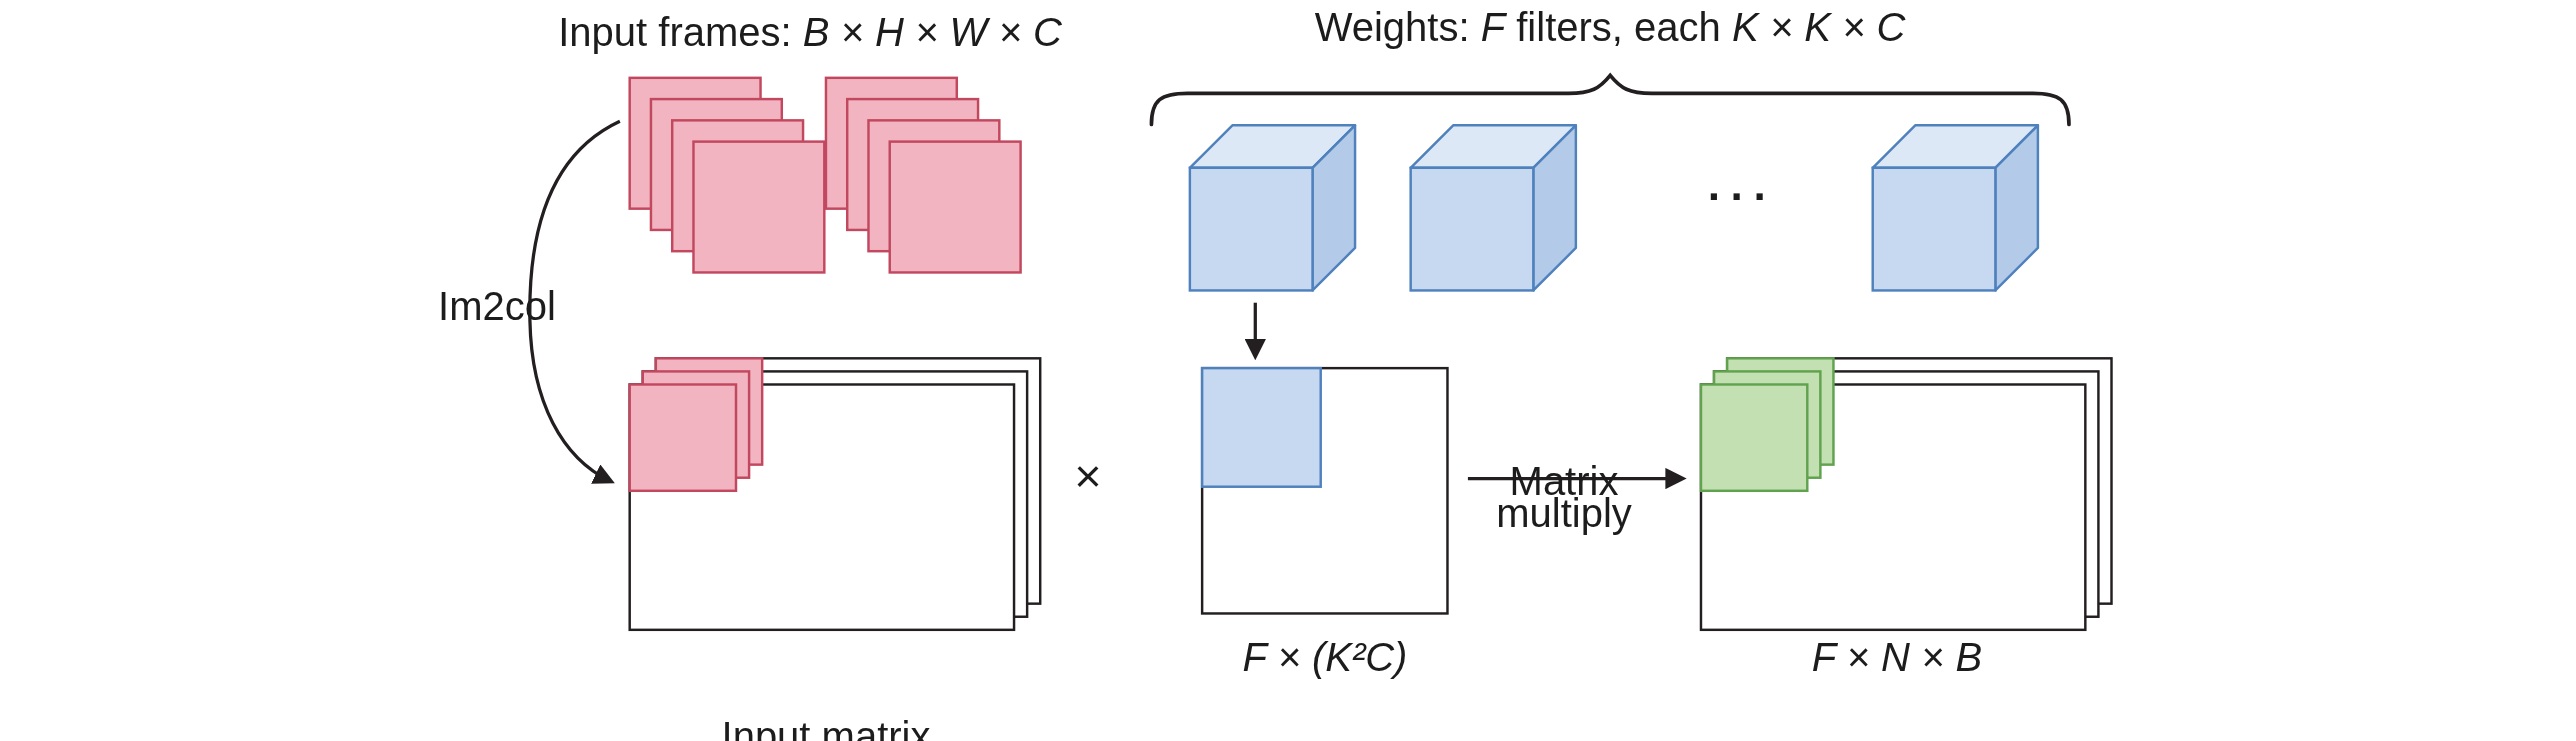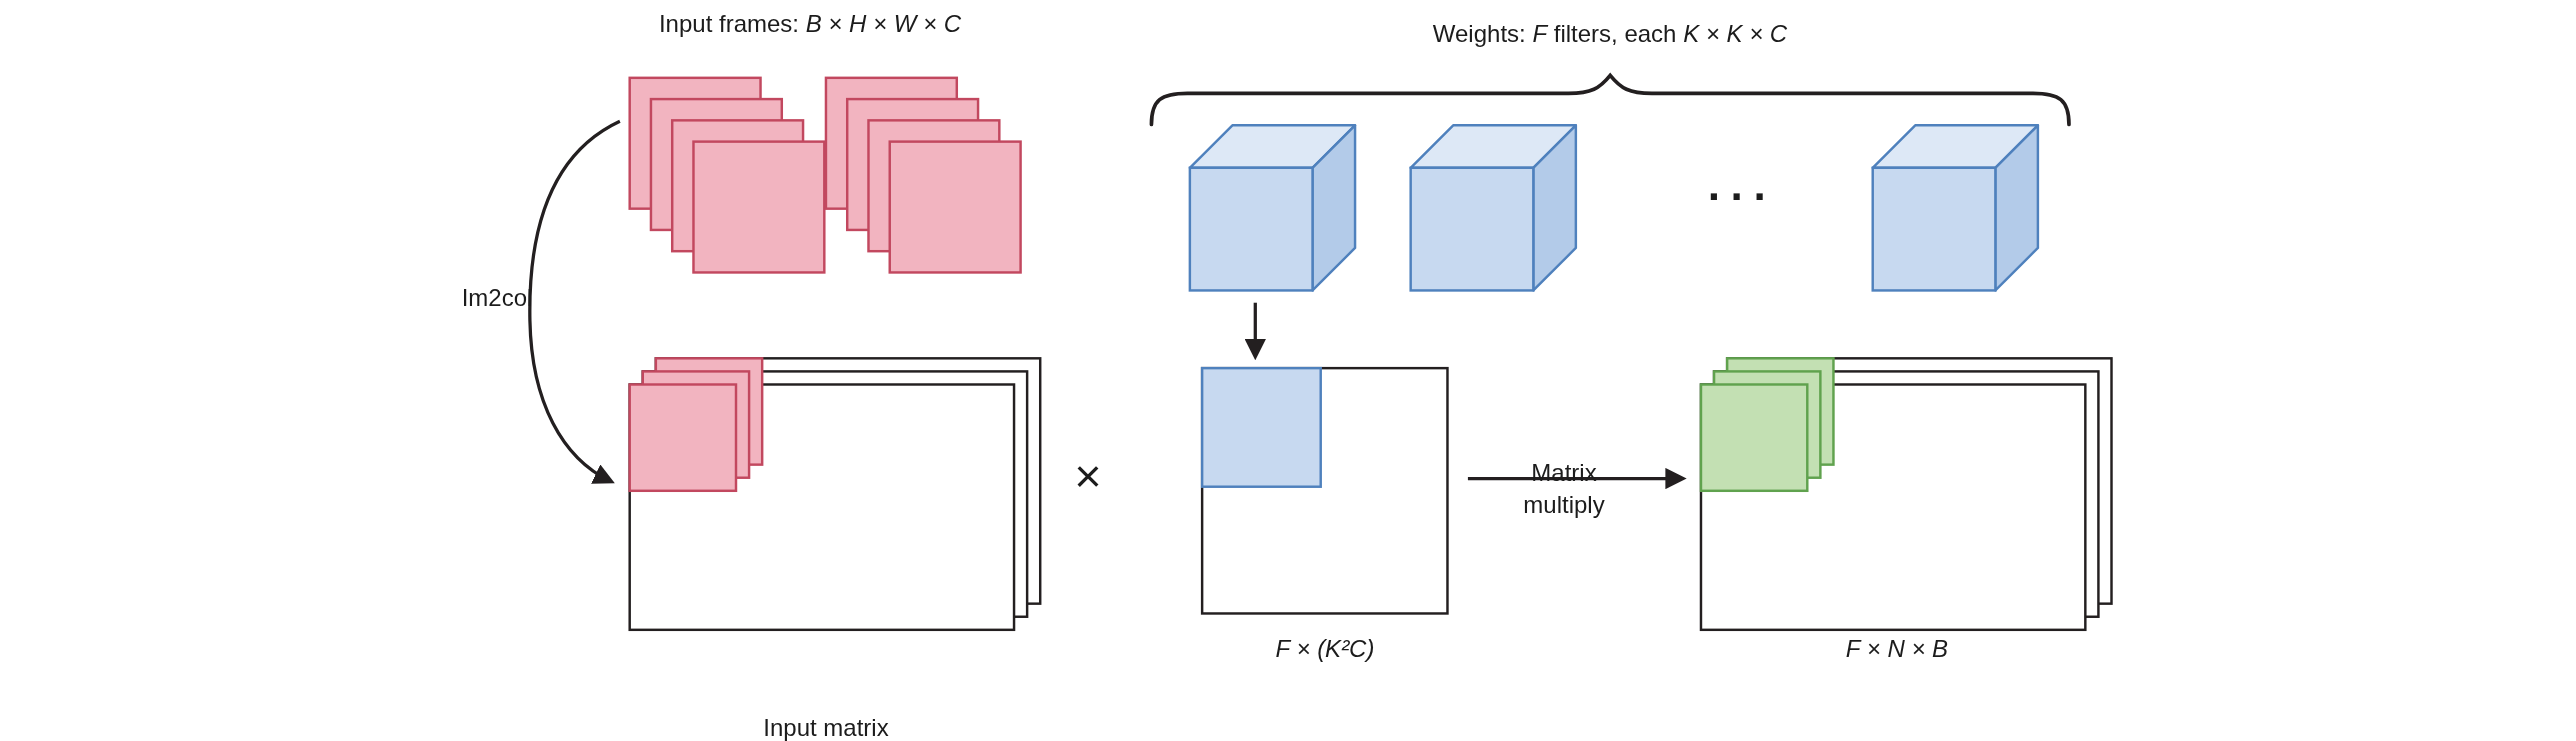--- a/index.html
+++ b/index.html
@@ -9,21 +9,21 @@
     background:var(--background,#ffffff);
     font-family:"Liberation Sans",sans-serif;
     color:#1c1c1c;
     overflow:hidden;
   }
   .svg-layer{position:absolute;left:0;top:0;}
   .label{
     position:absolute;
     transform:translateX(-50%);
     white-space:nowrap;
-    font-size:24px;
+    font-size:40px;
     line-height:1.08;
     text-align:center;
     color:#1c1c1c;
   }
   .math{font-style:italic;}
   .times{font-size:47px;}
   .ellipsis{font-size:44px;font-weight:bold;letter-spacing:8.2px;}
   
   .pink{fill:var(--pink-fill);stroke:var(--pink-stroke);stroke-width:3;}
   .green{fill:var(--green-fill);stroke:var(--green-stroke);stroke-width:3;}
@@ -103,21 +103,21 @@
       <rect class="green" x="2112" y="438" width="130" height="130"></rect>
       <rect class="green" x="2096" y="454" width="130" height="130"></rect>
       <rect class="green" x="2080" y="470" width="130" height="130"></rect>
     </g>
   </svg>
 
   <div class="label" style="left:810px;top:11.4px;">
     <span>Input frames: </span><span class="math">B × H × W × C</span>
   </div>
 
-  <div class="label" style="left:1610px;top:21px;">
+  <div class="label" style="left:1610px;top:6px;">
     <span>Weights: </span><span class="math">F</span><span> filters, each </span><span class="math">K × K × C</span>
   </div>
 
   <div class="label" style="left:497px;top:285px;">Im2col</div>
 
   <div class="label times" style="left:1088px;top:451px;">×</div>
 
   <div class="label ellipsis" style="left:1742px;top:173px;">···</div>
 
   <div class="label" style="left:1564px;top:425px;margin-top:35px;">Matrix</div>

